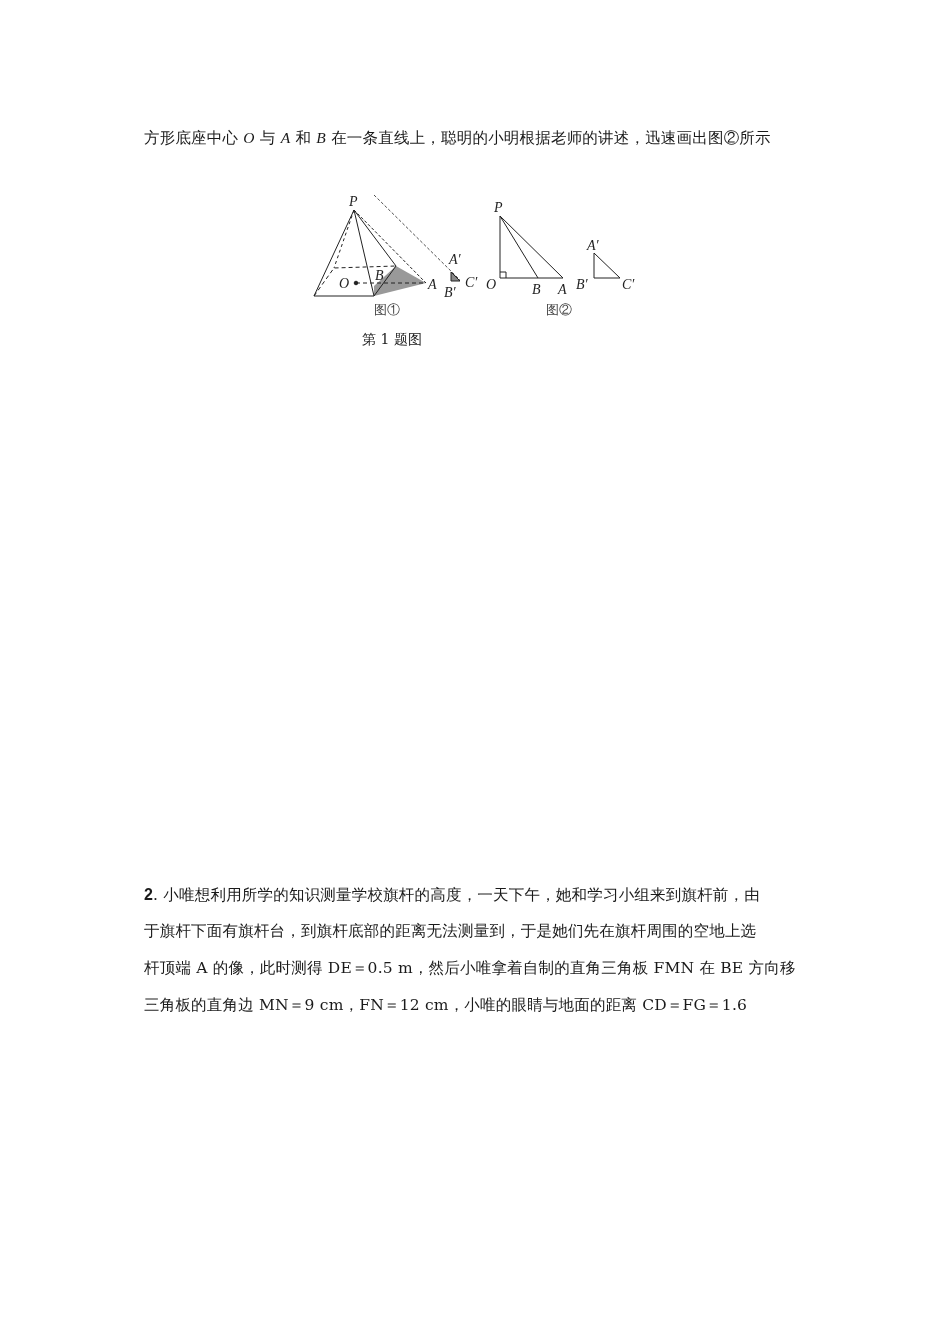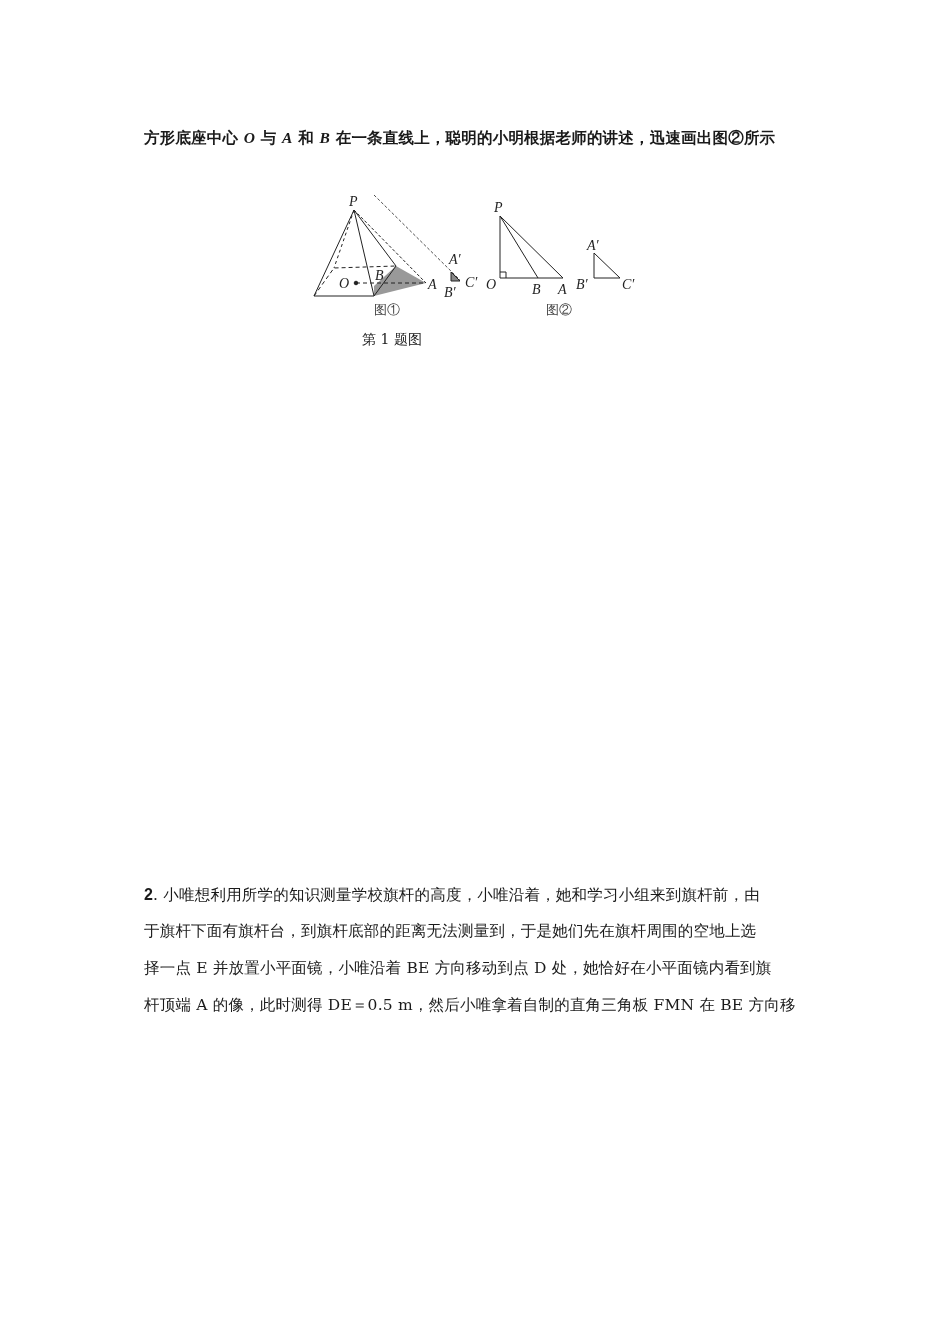--- a/index.html
+++ b/index.html
@@ -12,21 +12,21 @@
   .num { font-family: "Liberation Sans", "DejaVu Sans", sans-serif; font-weight: bold; font-size: 16px; }
   .figwrap { position: absolute; left: 300px; top: 190px; width: 360px; height: 135px; }
   .fig-caption { position: absolute; left: 0; top: 331px; width: 784px; text-align: center;
                  font-size: 14px; font-family: "DejaVu Serif", serif; }
   svg text { font-family: "Liberation Serif", "DejaVu Serif", serif; font-style: italic; font-size: 14px; fill: #222; }
   svg text.cap { font-style: normal; font-size: 13px; fill: #444; font-family: "DejaVu Serif", serif; }
 </style>
 </head>
 <body>
 
-<div class="para" style="top:119px;font-weight:bold;">
+<div class="para" style="top:119px;">
   <span class="line">
     <span>方形底座中心 </span><i>O</i><span> 与 </span><i>A</i><span> 和 </span><i>B</i><span> 在一条直线上，聪明的小明根据老师的讲述，迅速画出图②所示</span>
   </span>
 </div>
 
 <div class="figwrap">
   <svg width="360" height="135" viewBox="300 190 360 135" xmlns="http://www.w3.org/2000/svg">
 
     <g stroke="#222" stroke-width="1" fill="none">
 
@@ -75,17 +75,17 @@
     <text x="587" y="250">A′</text>
     <text x="576" y="289">B′</text>
     <text x="622" y="289">C′</text>
     <text class="cap" x="546" y="314">图②</text>
   </svg>
 </div>
 
 <div class="fig-caption">第 1 题图</div>
 
 <div class="para" style="top:876px;">
-  <span class="line"><span class="num">2</span><span>. 小唯想利用所学的知识测量学校旗杆的高度，小唯沿着，她和学习小组来到旗杆前，由</span></span>
+  <span class="line"><span class="num">2</span><span>. 小唯想利用所学的知识测量学校旗杆的高度，一天下午，她和学习小组来到旗杆前，由</span></span>
   <span class="line">于旗杆下面有旗杆台，到旗杆底部的距离无法测量到，于是她们先在旗杆周围的空地上选</span>
-  <span class="line">择一点 E 并放置小平面镜，小唯沿着 BE 方向移动到点 D 处，她恰好在小平面镜内看到旗</span>
   <span class="line">杆顶端 A 的像，此时测得 DE＝0.5 m，然后小唯拿着自制的直角三角板 FMN 在 BE 方向移</span>
+  <span class="line">三角板的直角边 MN＝9 cm，FN＝12 cm，小唯的眼睛与地面的距离 CD＝FG＝1.6</span>
 </div>
 
 </body></html>

